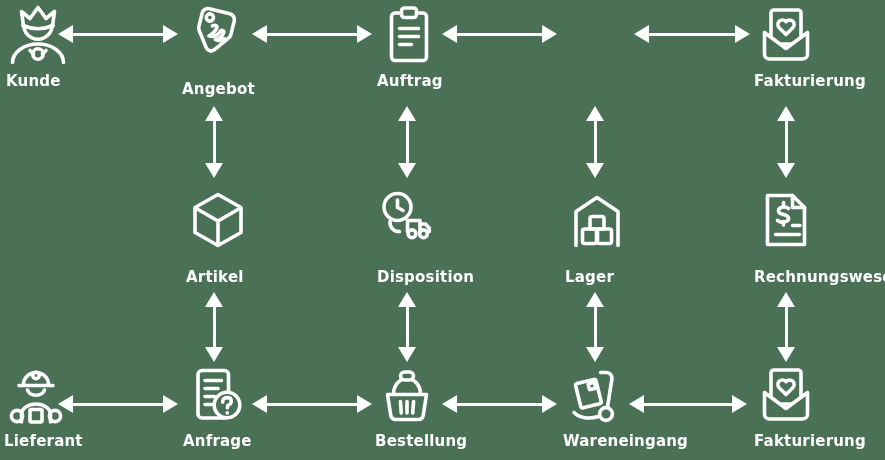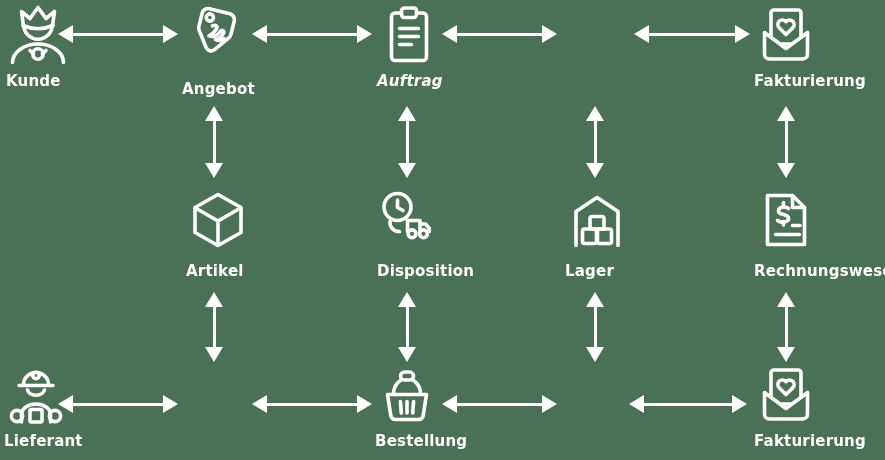--- a/index.html
+++ b/index.html
@@ -12,21 +12,21 @@
   .stage{position:relative;width:885px;height:460px;text-align:center;}
   .node{position:absolute;display:flex;flex-direction:column;align-items:flex-start;}
   .icon{width:64px;height:64px;}
   .icon svg{width:100%;height:100%;display:block;}
   .icon svg *{stroke:var(--fg);fill:none;stroke-width:3.6;stroke-linecap:round;stroke-linejoin:round;}
   .icon svg .mask{fill:var(--bg);}
   .label{
     color:var(--fg);font-weight:bold;font-size:15px;letter-spacing:.2px;
     white-space:nowrap;margin-top:4px;
   }
-  .r2 .label{margin-top:10px;}
+  .r2 .label{margin-top:16px;}
   .r3 .label{}
   .arrow{position:absolute;}
   .arrow .shaft{position:absolute;background:var(--fg);}
   .arrow-h{height:18px;}
   .arrow-h .shaft{left:12px;right:12px;top:7.5px;height:3px;}
   .arrow-h::before{content:"";position:absolute;left:0;top:0;
     border-top:9px solid transparent;border-bottom:9px solid transparent;border-right:15px solid var(--fg);}
   .arrow-h::after{content:"";position:absolute;right:0;top:0;
     border-top:9px solid transparent;border-bottom:9px solid transparent;border-left:15px solid var(--fg);}
   .arrow-v{width:18px;}
@@ -61,21 +61,21 @@
         <g transform="rotate(14 32 30)">
           <path d="M21.5 6.5 H42.5 A6 6 0 0 1 48.5 12.5 V26.5 A6 6 0 0 1 46.8 30.7 L36.3 45.1 A5.4 5.4 0 0 1 27.7 45.1 L17.2 30.7 A6 6 0 0 1 15.5 26.5 V12.5 A6 6 0 0 1 21.5 6.5 Z"></path>
           <circle cx="24" cy="15" r="3.6"></circle>
           <path stroke-width="2.8" d="M28.5 22.5 c3 -2.5 5.5 -1 4.6 2 c-1 3.4 -3.2 6.8 -5.6 8.5 c4.6 .4 8.2 -2.4 9.8 -6.6 c1.2 -3.1 4.4 -2.2 3.7 .8 c-.8 3.3 -3.2 6.2 -6.3 7.8 c3.3 .8 6.3 -.4 8.3 -2.9"></path>
         </g>
       </svg>
     </div>
     <div class="label">Angebot</div>
   </div>
 
-  <div class="node r1" style="left:377px;top:4px;font-style:italic;">
+  <div class="node r1" style="left:377px;top:4px;">
     <div class="icon">
       <svg viewBox="0 0 64 64">
         <rect x="14.5" y="9" width="35" height="47.5" rx="3.5"></rect>
         <rect class="mask" x="24.5" y="4" width="15" height="9.5" rx="3"></rect>
         <path d="M22.5 24.5 h19 M22.5 32.5 h19 M22.5 40.5 h12"></path>
       </svg>
     </div>
     <div class="label">Auftrag</div>
   </div>
 
@@ -148,33 +148,59 @@
         <path d="M23.5 26 a8.8 7 0 0 0 17 0"></path>
         <path d="M17.5 58 v-7.5 a14.5 10.5 0 0 1 29 0 V58"></path>
         <rect stroke-width="3" x="26" y="45.5" width="12" height="12.5" rx="1.5"></rect>
         <circle cx="13" cy="52" r="5.6"></circle>
         <circle cx="51" cy="52" r="5.6"></circle>
       </svg>
     </div>
     <div class="label">Lieferant</div>
   </div>
 
+  <div class="node r3" style="left:183px;top:364px;">
+    <div class="icon">
+      <svg viewBox="0 0 64 64">
+        <rect x="15" y="6.5" width="30.5" height="47.5" rx="4"></rect>
+        <path d="M22 16.5 h16.5 M22 24.5 h13 M22 32.5 h9.5 M22 40.5 h7"></path>
+        <circle class="mask" cx="44" cy="41" r="12.8"></circle>
+        <path stroke-width="3" d="M39.8 38.2 q-.2 -4.6 4.2 -4.6 q4.3 0 4.3 3.6 q0 2.7 -3.5 4.2 l-.4 2.4"></path>
+        <path stroke-width="3.4" d="M44.2 48.9 v.01"></path>
+      </svg>
+    </div>
+    <div class="label">Anfrage</div>
+  </div>
 
   <div class="node r3" style="left:375px;top:364px;">
     <div class="icon">
       <svg viewBox="0 0 64 64">
         <path d="M18.5 30 a13.5 15.5 0 0 1 27 0"></path>
         <rect class="mask" x="25.5" y="8" width="13" height="8" rx="4"></rect>
         <path d="M12.5 30.5 H51.5 L48.2 51.5 a4.8 4.8 0 0 1 -4.7 4 H20.5 a4.8 4.8 0 0 1 -4.7 -4 Z"></path>
         <path stroke-width="4.2" d="M25.4 37.5 l.9 11.5 M32 37.5 v11.5 M38.6 37.5 l-.9 11.5"></path>
       </svg>
     </div>
     <div class="label">Bestellung</div>
   </div>
 
+  <div class="node r3" style="left:563px;top:364px;">
+    <div class="icon">
+      <svg viewBox="0 0 64 64">
+        <path d="M37.5 8.5 h6 a5.5 5.5 0 0 1 5.4 6.6 L44.5 43"></path>
+        <circle class="mask" cx="43" cy="50" r="6.4"></circle>
+        <g transform="rotate(-14 26 30)">
+          <rect x="15" y="17" width="21" height="25" rx="2"></rect>
+          <rect stroke-width="2.6" x="27.5" y="20" width="6.5" height="6" rx="1"></rect>
+        </g>
+        <path d="M11 48.5 c5.5 5.5 15 7 24.5 4"></path>
+      </svg>
+    </div>
+    <div class="label">Wareneingang</div>
+  </div>
 
   <div class="node r3" style="left:754px;top:364px;">
     <div class="icon">
       <svg viewBox="0 0 64 64">
         <rect x="17" y="6" width="30" height="34" rx="3"></rect>
         <path d="M32 30.5 L25.2 23.7 a4.5 4.5 0 0 1 6.4 -6.4 l.4 .4 .4 -.4 a4.5 4.5 0 0 1 6.4 6.4 Z"></path>
         <path class="mask" d="M10.5 28.5 L32 44.5 L53.5 28.5 V50 a5 5 0 0 1 -5 5 h-33 a5 5 0 0 1 -5 -5 Z"></path>
       </svg>
     </div>
     <div class="label">Fakturierung</div>

